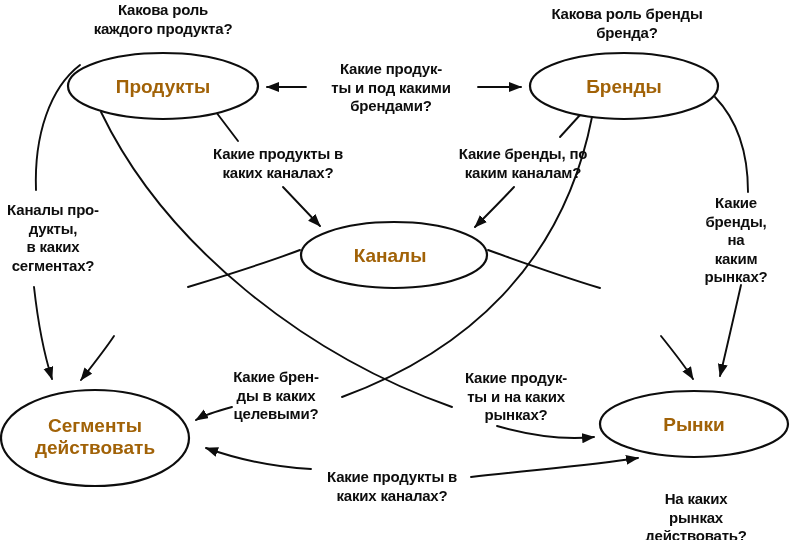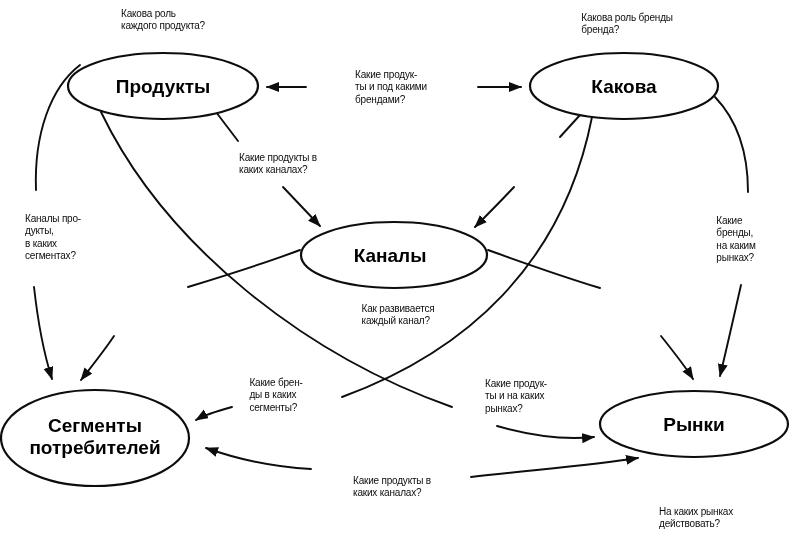--- a/index.html
+++ b/index.html
@@ -3,27 +3,27 @@
 <meta charset="utf-8">
 <style>
   html,body{margin:0;padding:0;background:#fff;}
   .canvas{
     position:relative;width:790px;height:540px;background:#ffffff;overflow:hidden;
     font-family:"Liberation Sans","DejaVu Sans",sans-serif;color:#0d0d0d;
   }
   .canvas svg{position:absolute;left:0;top:0;}
   .lbl{
     position:absolute;transform:translate(-50%,-50%);
-    font-size:10px;font-weight:400;line-height:1.24;text-align:left;
+    font-size:15px;font-weight:700;line-height:1.24;text-align:center;
     white-space:pre-line;color:#0d0d0d;letter-spacing:-0.2px;
   }
   .node-label{
     position:absolute;transform:translate(-50%,-50%);
     font-size:19px;font-weight:700;line-height:1.18;text-align:center;
-    white-space:pre-line;color:#000000;
+    white-space:pre-line;color:#a16207;
   }
 </style>
 </head>
 <body>
 
 <div class="canvas">
 
   <svg width="790" height="540" viewBox="0 0 790 540">
     <defs>
       <marker id="ah" markerWidth="14" markerHeight="11" refX="12" refY="5" orient="auto" markerUnits="userSpaceOnUse">
@@ -67,48 +67,48 @@
     <g fill="#ffffff" stroke="#0d0d0d" stroke-width="2.2">
       <ellipse cx="163" cy="86" rx="95" ry="33"></ellipse>
       <ellipse cx="624" cy="86" rx="94" ry="33"></ellipse>
       <ellipse cx="394" cy="255" rx="93" ry="33"></ellipse>
       <ellipse cx="95" cy="438" rx="94" ry="48"></ellipse>
       <ellipse cx="694" cy="424" rx="94" ry="33"></ellipse>
     </g>
   </svg>
 
   <div class="node-label" style="left:163px;top:87px">Продукты</div>
-  <div class="node-label" style="left:624px;top:87px">Какова</div>
+  <div class="node-label" style="left:624px;top:87px">Бренды</div>
   <div class="node-label" style="left:390px;top:256px">Каналы</div>
   <div class="node-label" style="left:95px;top:437px">Сегменты
-потребителей</div>
+действовать</div>
   <div class="node-label" style="left:694px;top:425px">Рынки</div>
 
   <div class="lbl" style="left:163px;top:20px">Какова роль
 каждого продукта?</div>
   <div class="lbl" style="left:627px;top:24px">Какова роль бренды
 бренда?</div>
   <div class="lbl" style="left:391px;top:88px">Какие продук-
 ты и под какими
 брендами?</div>
   <div class="lbl" style="left:278px;top:164px">Какие продукты в
 каких каналах?</div>
+  <div class="lbl" style="left:523px;top:164px">Какие бренды, по
+каким каналам?</div>
   <div class="lbl" style="left:53px;top:238px">Каналы про-
 дукты,
 в каких
 сегментах?</div>
-  <div class="lbl" style="left:398px;top:315px">Как развивается
-каждый канал?</div>
   <div class="lbl" style="left:736px;top:240px">Какие
 бренды,
 на каким
 рынках?</div>
   <div class="lbl" style="left:276px;top:396px">Какие брен-
 ды в каких
-сегменты?</div>
+целевыми?</div>
   <div class="lbl" style="left:516px;top:397px">Какие продук-
 ты и на каких
 рынках?</div>
   <div class="lbl" style="left:392px;top:487px">Какие продукты в
 каких каналах?</div>
   <div class="lbl" style="left:696px;top:518px">На каких рынках
 действовать?</div>
 
 </div>
 

